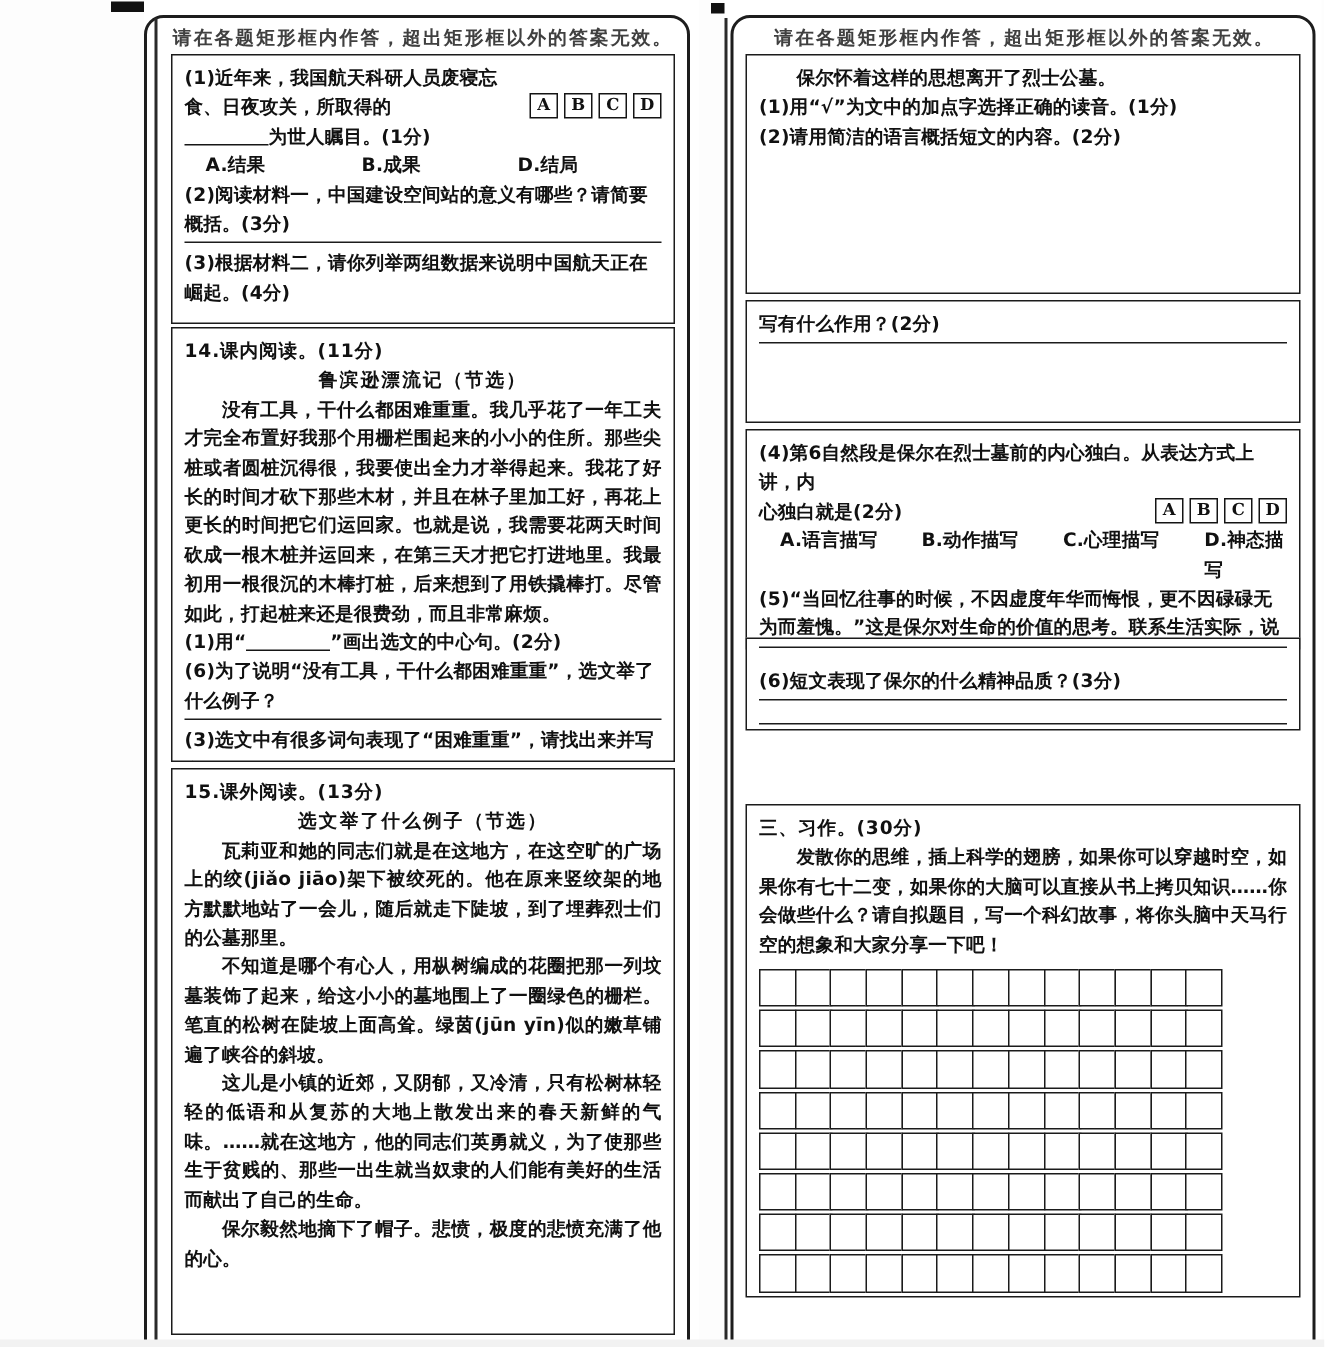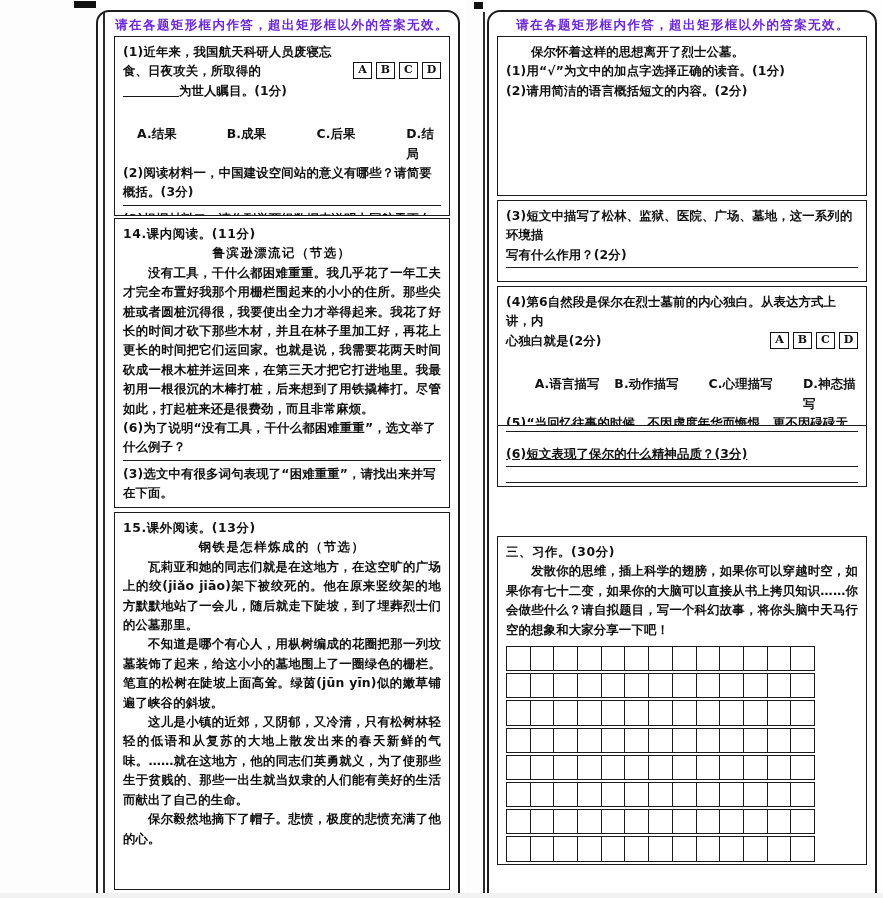--- a/index.html
+++ b/index.html
@@ -71,21 +71,21 @@
     top: 14px;
     left: 18px;
     right: 16px;
     height: 22px;
     text-align: center;
     font-size: 12.5px;
     font-weight: 700;
     letter-spacing: 1.4px;
     line-height: 22px;
     white-space: nowrap;
-    color: #6d28d9;
+    color: #404040;
   }
 
   
   .region {
     position: absolute;
     border: 1.6px solid #1b1b1b;
     background: #ffffff;
     box-sizing: border-box;
     padding: 5px 8px 4px 8px;
     overflow: hidden;
@@ -105,21 +105,21 @@
   .q        { text-indent: 0; }
   .para     { text-indent: 25px; text-align: justify; }
   .cont     { text-indent: 0;  text-align: justify; }
   .title    { text-align: center; font-weight: 700; letter-spacing: 1.5px; }
   .sec-title{ font-weight: 700; letter-spacing: 0.6px; }
 
   .opts {
     display: flex;
     padding-left: 14px;
   }
-  .opts > span { display: inline-block; margin-top: 24px; }
+  .opts > span { display: inline-block; }
   .opt-a { width: 104px; }
   .opt-b { width: 104px; }
   .opt-c { width: 104px; }
   .opt-d { width: auto; }
 
   .q-row {
     display: flex;
     align-items: flex-start;
     justify-content: space-between;
     gap: 6px;
@@ -210,51 +210,53 @@
           <div class="cell">A</div>
           <div class="cell">B</div>
           <div class="cell">C</div>
           <div class="cell">D</div>
         </div>
       </div>
 
       <div class="opts">
         <span class="opt-a">A.结果</span>
         <span class="opt-b">B.成果</span>
-        <span class="opt-c">C.后果</span>
         <span class="opt-d">D.结局</span>
       </div>
 
       <div class="q">(2)阅读材料一，中国建设空间站的意义有哪些？请简要概括。(3分)</div>
       <div class="rules">
         <div class="rule"></div>
       </div>
 
       <div class="q">(3)根据材料二，请你列举两组数据来说明中国航天正在崛起。(4分)</div>
 
     </div>
 
     <div class="region" style="top:218px; height:290px;">
       <div class="sec-title">14.课内阅读。(11分)</div>
       <div class="title">鲁滨逊漂流记（节选）</div>
       <div class="para">没有工具，干什么都困难重重。我几乎花了一年工夫才完全布置好我那个用栅栏围起来的小小的住所。那些尖桩或者圆桩沉得很，我要使出全力才举得起来。我花了好长的时间才砍下那些木材，并且在林子里加工好，再花上更长的时间把它们运回家。也就是说，我需要花两天时间砍成一根木桩并运回来，在第三天才把它打进地里。我最初用一根很沉的木棒打桩，后来想到了用铁撬棒打。尽管如此，打起桩来还是很费劲，而且非常麻烦。</div>
 
+      <div class="q">
+        <span>(1)用“</span><span class="blank-inline"></span><span>”画出选文的中心句。(2分)</span>
+      </div>
 
       <div class="q">(6)为了说明“没有工具，干什么都困难重重”，选文举了什么例子？</div>
       <div class="rules">
         <div class="rule"></div>
       </div>
 
       <div class="q">(3)选文中有很多词句表现了“困难重重”，请找出来并写在下面。</div>
 
     </div>
 
     <div class="region" style="top:512px; height:378px;">
       <div class="sec-title">15.课外阅读。(13分)</div>
-      <div class="title">钢铁是怎样炼成的（节选）</div>
+      <div class="title">选文举了什么例子（节选）</div>
       <div class="para">瓦莉亚和她的同志们就是在这地方，在这空旷的广场上的绞(jiǎo jiāo)架下被绞死的。他在原来竖绞架的地方默默地站了一会儿，随后就走下陡坡，到了埋葬烈士们的公墓那里。</div>
       <div class="para">不知道是哪个有心人，用枞树编成的花圈把那一列坟墓装饰了起来，给这小小的墓地围上了一圈绿色的栅栏。笔直的松树在陡坡上面高耸。绿茵(jūn yīn)似的嫩草铺遍了峡谷的斜坡。</div>
       <div class="para">这儿是小镇的近郊，又阴郁，又冷清，只有松树林轻轻的低语和从复苏的大地上散发出来的春天新鲜的气味。……就在这地方，他的同志们英勇就义，为了使那些生于贫贱的、那些一出生就当奴隶的人们能有美好的生活而献出了自己的生命。</div>
       <div class="para">保尔毅然地摘下了帽子。悲愤，极度的悲愤充满了他的心。</div>
 
     </div>
   </div>
 
   <div class="page right">
     <div class="sheet-edge"></div>
@@ -263,48 +265,47 @@
     <div class="sheet-header">请在各题矩形框内作答，超出矩形框以外的答案无效。</div>
 
     <div class="region" style="top:36px; height:160px;">
       <div class="para">保尔怀着这样的思想离开了烈士公墓。</div>
       <div class="q">(1)用“√”为文中的加点字选择正确的读音。(1分)</div>
       <div class="q">(2)请用简洁的语言概括短文的内容。(2分)</div>
 
     </div>
 
     <div class="region" style="top:200px; height:82px;">
-      <div class="q">(3)短文中描写了松林、监狱、医院、广场、墓地，这一系列的环境描</div>
       <div class="q">写有什么作用？(2分)</div>
       <div class="rules">
         <div class="rule"></div>
       </div>
     </div>
 
     <div class="region" style="top:286px; height:147px;">
       <div class="q">(4)第6自然段是保尔在烈士墓前的内心独白。从表达方式上讲，内</div>
       <div class="q-row">
         <div class="q">心独白就是(2分)</div>
         <div class="abcd">
           <div class="cell">A</div>
           <div class="cell">B</div>
           <div class="cell">C</div>
           <div class="cell">D</div>
         </div>
       </div>
       <div class="opts">
-        <span class="opt-a" style="width:112px;text-align:center;">A.语言描写</span>
+        <span class="opt-a" style="width:112px;">A.语言描写</span>
         <span class="opt-b" style="width:112px;">B.动作描写</span>
         <span class="opt-c" style="width:112px;">C.心理描写</span>
         <span class="opt-d">D.神态描写</span>
       </div>
       <div class="q">(5)“当回忆往事的时候，不因虚度年华而悔恨，更不因碌碌无为而羞愧。”这是保尔对生命的价值的思考。联系生活实际，说说你的理解。(3分)</div>
     </div>
 
-    <div class="region" style="top:425px; height:62px;text-decoration:underline;">
+    <div class="region" style="top:425px; height:62px;">
       <div class="rule" style="margin-bottom:12px;"></div>
       <div class="q">(6)短文表现了保尔的什么精神品质？(3分)</div>
       <div class="rules">
         <div class="rule"></div>
         <div class="rule"></div>
       </div>
     </div>
 
     <div class="region" style="top:492px; height:329px;margin-top:44px;">
       <div class="sec-title">三、习作。(30分)</div>

